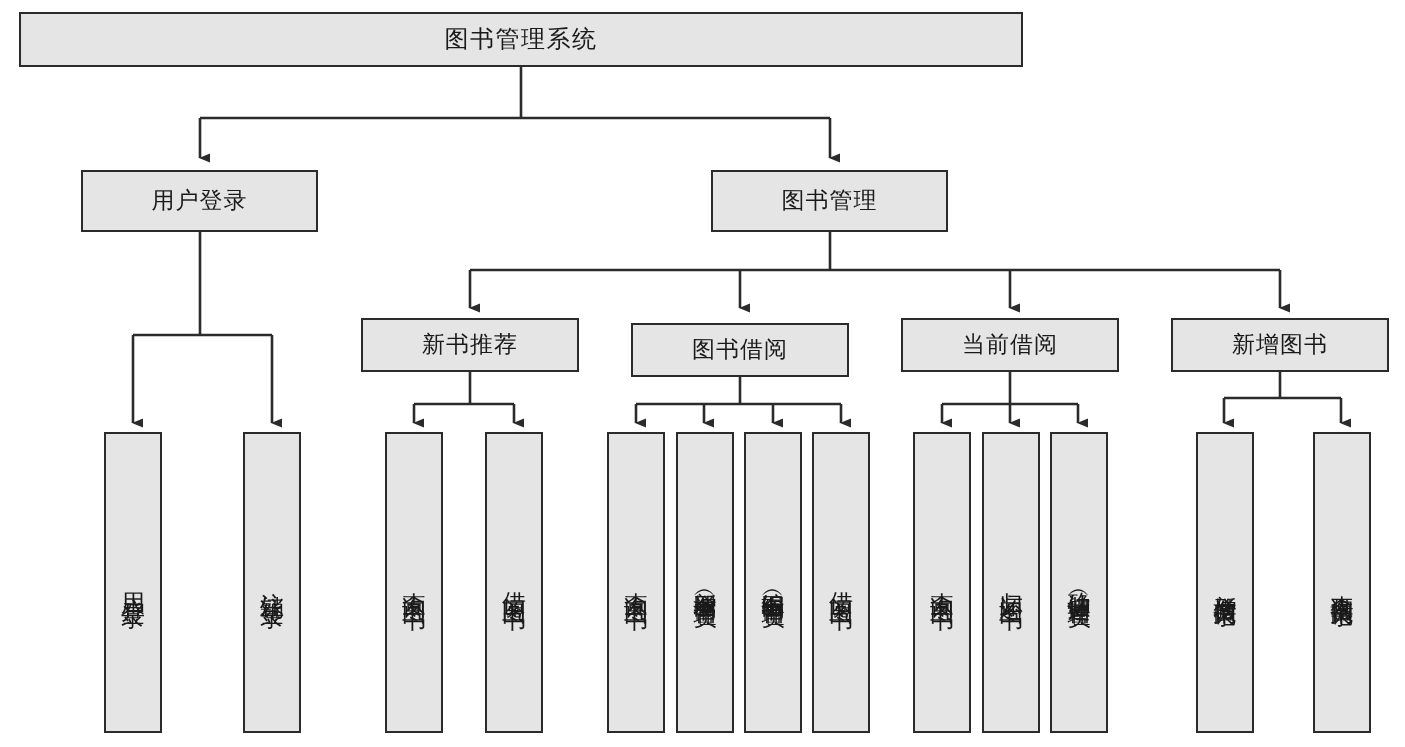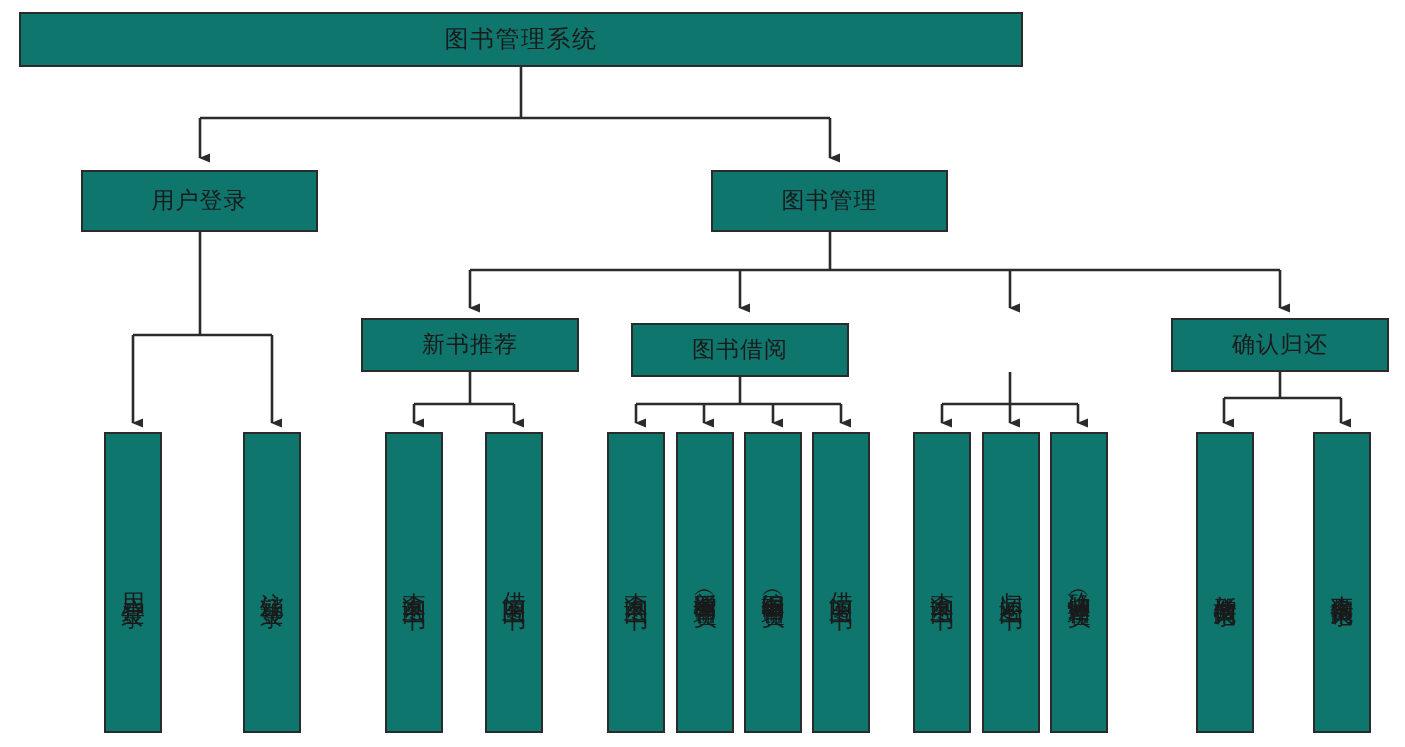--- a/index.html
+++ b/index.html
@@ -22,21 +22,21 @@
     position: absolute;
     left: 0;
     top: 0;
     width: 1405px;
     height: 747px;
     pointer-events: none;
   }
   .node {
     position: absolute;
     box-sizing: border-box;
-    background: #0f766e;
+    background: #e5e5e5;
     border: 2px solid #2b2b2b;
     display: flex;
     align-items: center;
     justify-content: center;
     color: #1a1a1a;
   }
   .node .lbl {
     display: block;
     text-align: center;
     line-height: 1.18;
@@ -148,23 +148,26 @@
   </div>
 
   <div class="node h" style="left:711px; top:170px; width:237px; height:62px;">
     <span class="lbl">图书管理</span>
   </div>
 
   <div class="node h" style="left:631px; top:323px; width:218px; height:54px;">
     <span class="lbl">图书借阅</span>
   </div>
 
+  <div class="node h" style="left:901px; top:318px; width:218px; height:54px;">
+    <span class="lbl">当前借阅</span>
+  </div>
 
   <div class="node h" style="left:1171px; top:318px; width:218px; height:54px;">
-    <span class="lbl">确认归还</span>
+    <span class="lbl">新增图书</span>
   </div>
 
   <div class="node v" style="left:104px; top:432px; width:58px; height:301px;">
     <span class="lbl">用户登录</span>
   </div>
 
   <div class="node v" style="left:243px; top:432px; width:58px; height:301px;">
     <span class="lbl">注销登录</span>
   </div>
 

